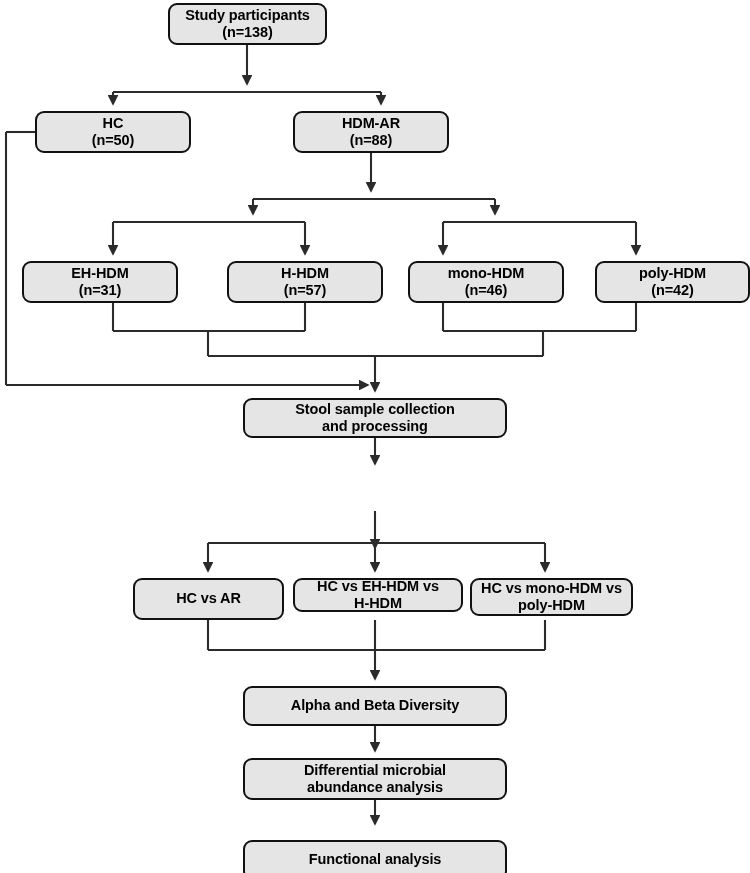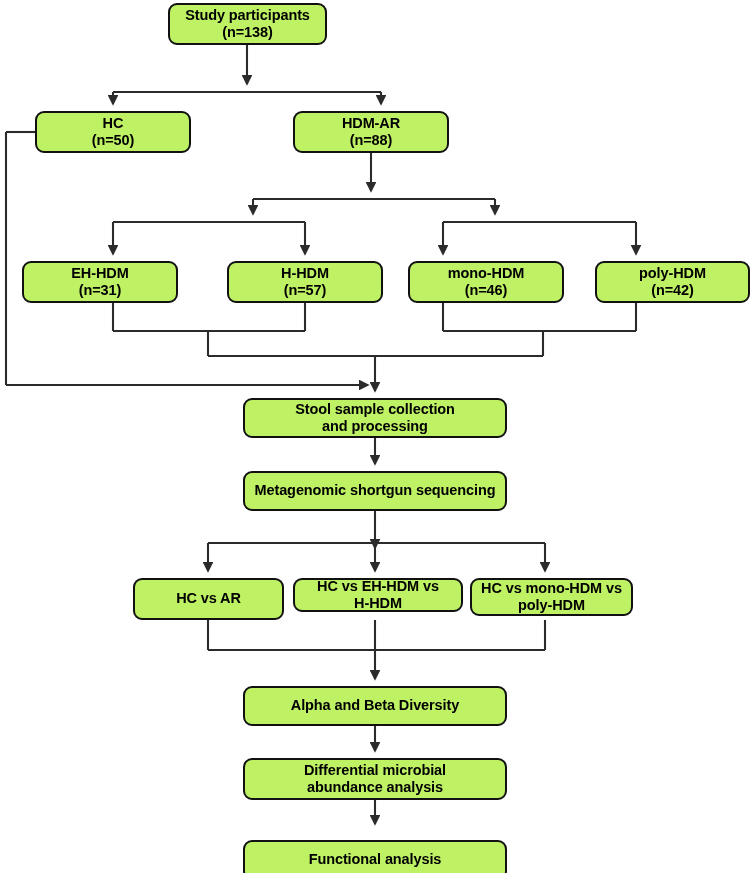--- a/index.html
+++ b/index.html
@@ -21,21 +21,21 @@
     position: absolute;
     left: 0;
     top: 0;
     width: 750px;
     height: 873px;
     pointer-events: none;
   }
   .node {
     position: absolute;
     box-sizing: border-box;
-    background: #bef264;
+    background: #e5e5e5;
     border: 2px solid #111111;
     border-radius: 9px;
     display: flex;
     align-items: center;
     justify-content: center;
     text-align: center;
     font-weight: bold;
     font-size: 14.5px;
     line-height: 1.18;
     color: #000000;
@@ -148,23 +148,20 @@
   <div class="node" style="left:595px; top:261px; width:155px; height:42px;">
     <span class="lbl">poly-HDM
 (n=42)</span>
   </div>
 
   <div class="node" style="left:243px; top:398px; width:264px; height:40px;">
     <span class="lbl">Stool sample collection
 and processing</span>
   </div>
 
-  <div class="node" style="left:243px; top:471px; width:264px; height:40px;">
-    <span class="lbl">Metagenomic shortgun sequencing</span>
-  </div>
 
   <div class="node" style="left:133px; top:578px; width:151px; height:42px;">
     <span class="lbl">HC vs AR</span>
   </div>
 
   <div class="node" style="left:293px; top:578px; width:170px; height:34px;">
     <span class="lbl">HC vs EH-HDM vs
 H-HDM</span>
   </div>
 

